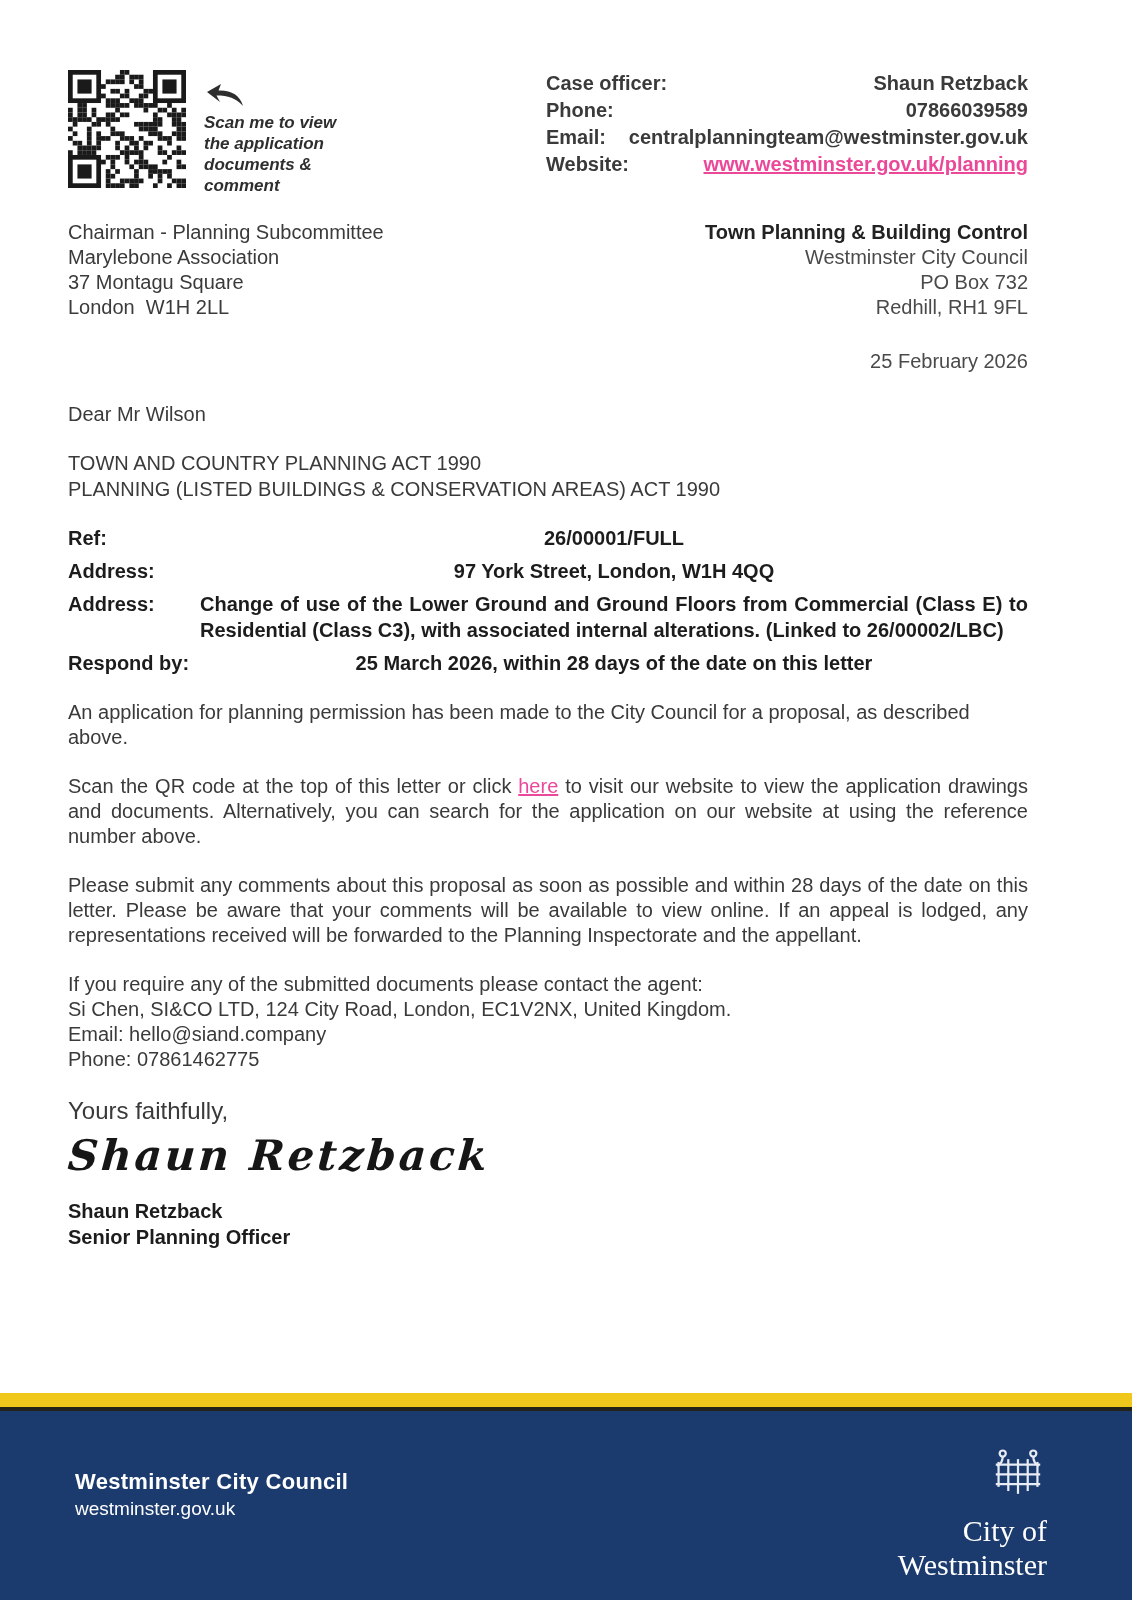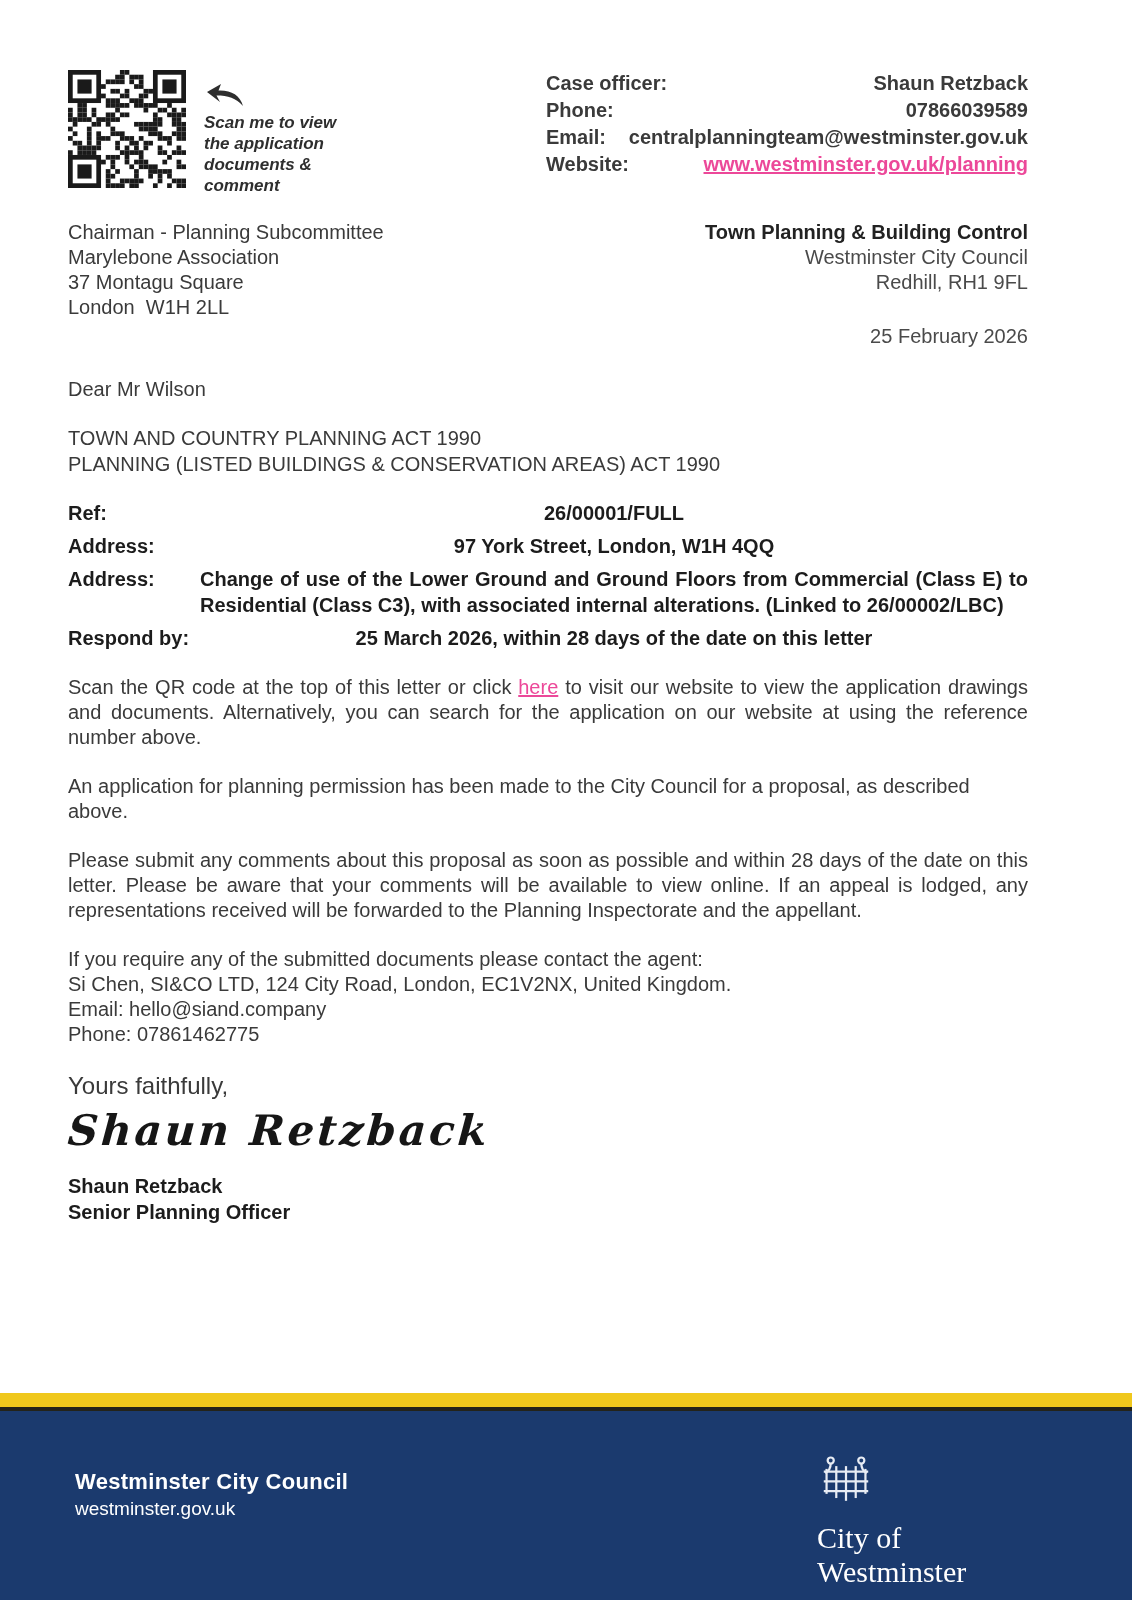--- a/index.html
+++ b/index.html
@@ -51,21 +51,21 @@
   .signer span { display:block; font-size:20px; line-height:26px; font-weight:700; color:#1c1c1c; }
 
   
   .footer { position:absolute; left:0; right:0; bottom:0; height:207px; }
   .footer .stripe-yellow { height:14px; background:#f0c81c; }
   .footer .stripe-dark { height:4px; background:#23231a; }
   .footer .band-blue { height:189px; background:#1b3a6e; position:relative; }
   .footer-left { position:absolute; left:75px; top:58px; }
   .footer-org { display:block; font-size:22px; font-weight:700; color:#ffffff; letter-spacing:0.3px; }
   .footer-url { display:block; font-size:19px; color:#ffffff; margin-top:3px; }
-  .footer-right { position:absolute; right:85px; top:44px; width:230px; text-align:left; }
+  .footer-right { position:absolute; right:85px; top:37px; width:230px; text-align:right; }
   .crest-icon svg { width:58px; height:50px; display:inline-block; }
   .footer-brand { display:block; margin-top:12px; font-family:"Liberation Serif","DejaVu Serif",serif; font-size:30px; color:#ffffff; }
 </style>
 </head>
 <body>
 
 <div class="page">
   <div class="content">
 
     <div class="top">
@@ -339,20 +339,21 @@
     <div class="addresses">
       <div class="recipient">
         <span class="addr-line">Chairman - Planning Subcommittee</span>
         <span class="addr-line">Marylebone Association</span>
         <span class="addr-line">37 Montagu Square</span>
         <span class="addr-line">London  W1H 2LL</span>
       </div>
       <div class="sender">
         <span class="addr-line bold">Town Planning &amp; Building Control</span>
         <span class="addr-line">Westminster City Council</span>
+        <span class="addr-line">PO Box 732</span>
         <span class="addr-line">Redhill, RH1 9FL</span>
         <span class="date-line">25 February 2026</span>
       </div>
     </div>
 
     <div class="salutation">Dear Mr Wilson</div>
 
     <div class="acts">
       <span class="act-line">TOWN AND COUNTRY PLANNING ACT 1990</span>
       <span class="act-line">PLANNING (LISTED BUILDINGS &amp; CONSERVATION AREAS) ACT 1990</span>
@@ -362,23 +363,23 @@
       <span class="lbl">Ref:</span>
       <span class="val">26/00001/FULL</span>
       <span class="lbl">Address:</span>
       <span class="val">97 York Street, London, W1H 4QQ</span>
       <span class="lbl">Address:</span>
       <span class="val justify">Change of use of the Lower Ground and Ground Floors from Commercial (Class E) to Residential (Class C3), with associated internal alterations. (Linked to 26/00002/LBC)</span>
       <span class="lbl">Respond by:</span>
       <span class="val">25 March 2026, within 28 days of the date on this letter</span>
     </div>
 
+    <p class="para single">An application for planning permission has been made to the City Council for a proposal, as described above.</p>
+
     <p class="para"><span>Scan the QR code at the top of this letter or click </span><a href="#" class="here-link">here</a><span> to visit our website to view the application drawings and documents. Alternatively, you can search for the application on our website at using the reference number above.</span></p>
-
-    <p class="para single">An application for planning permission has been made to the City Council for a proposal, as described above.</p>
 
     <p class="para">Please submit any comments about this proposal as soon as possible and within 28 days of the date on this letter. Please be aware that your comments will be available to view online. If an appeal is lodged, any representations received will be forwarded to the Planning Inspectorate and the appellant.</p>
 
     <div class="agent-block">
       <span class="agent-line">If you require any of the submitted documents please contact the agent:</span>
       <span class="agent-line">Si Chen, SI&amp;CO LTD, 124 City Road, London, EC1V2NX, United Kingdom.</span>
       <span class="agent-line">Email: hello@siand.company</span>
       <span class="agent-line">Phone: 07861462775</span>
     </div>
 

